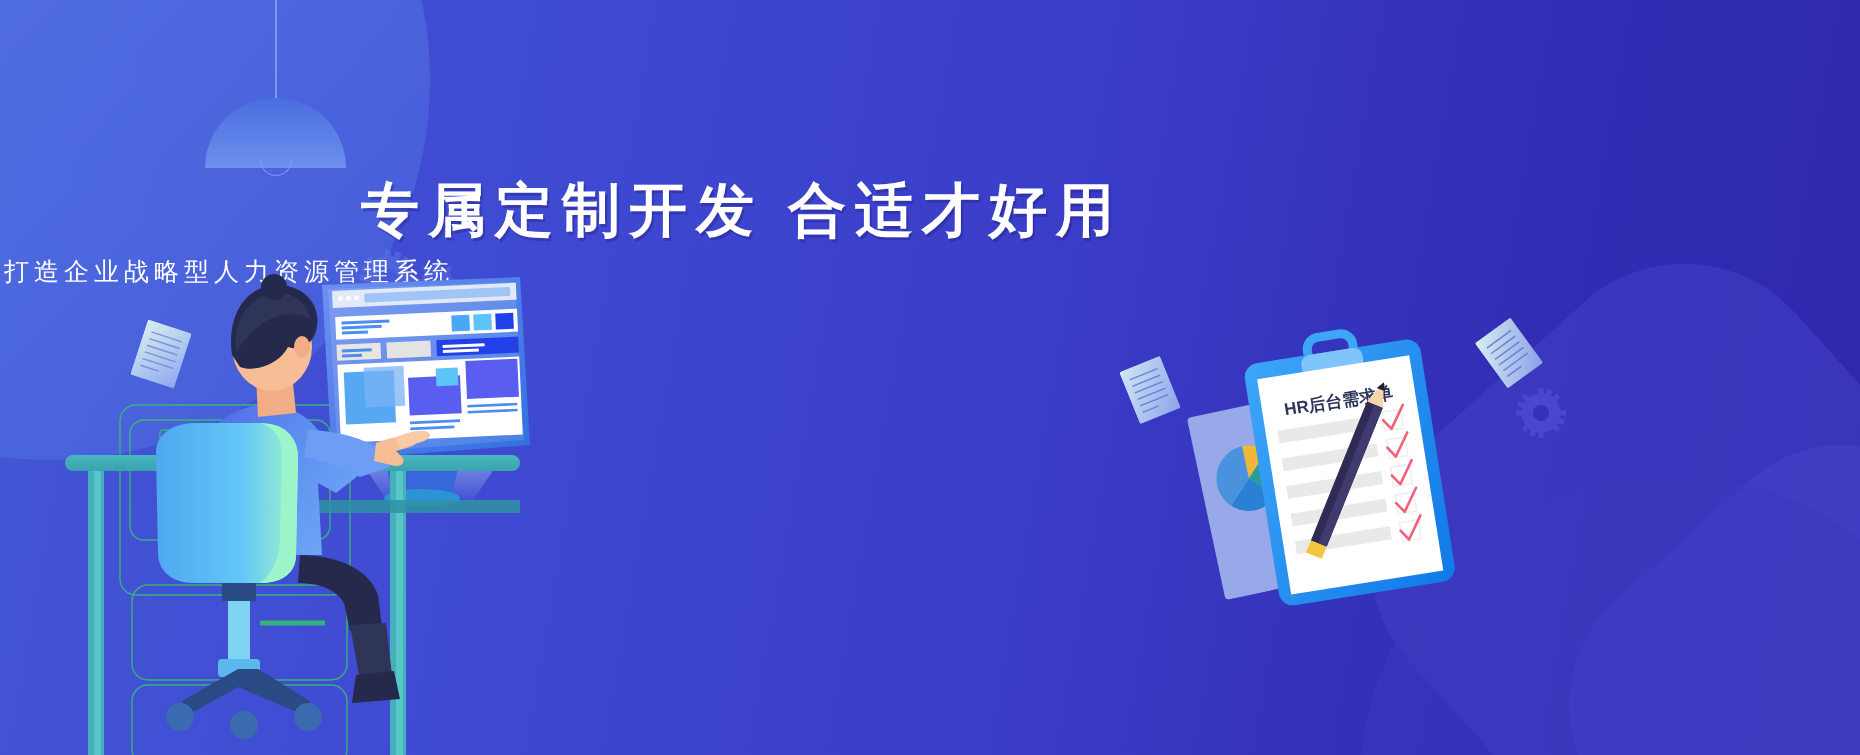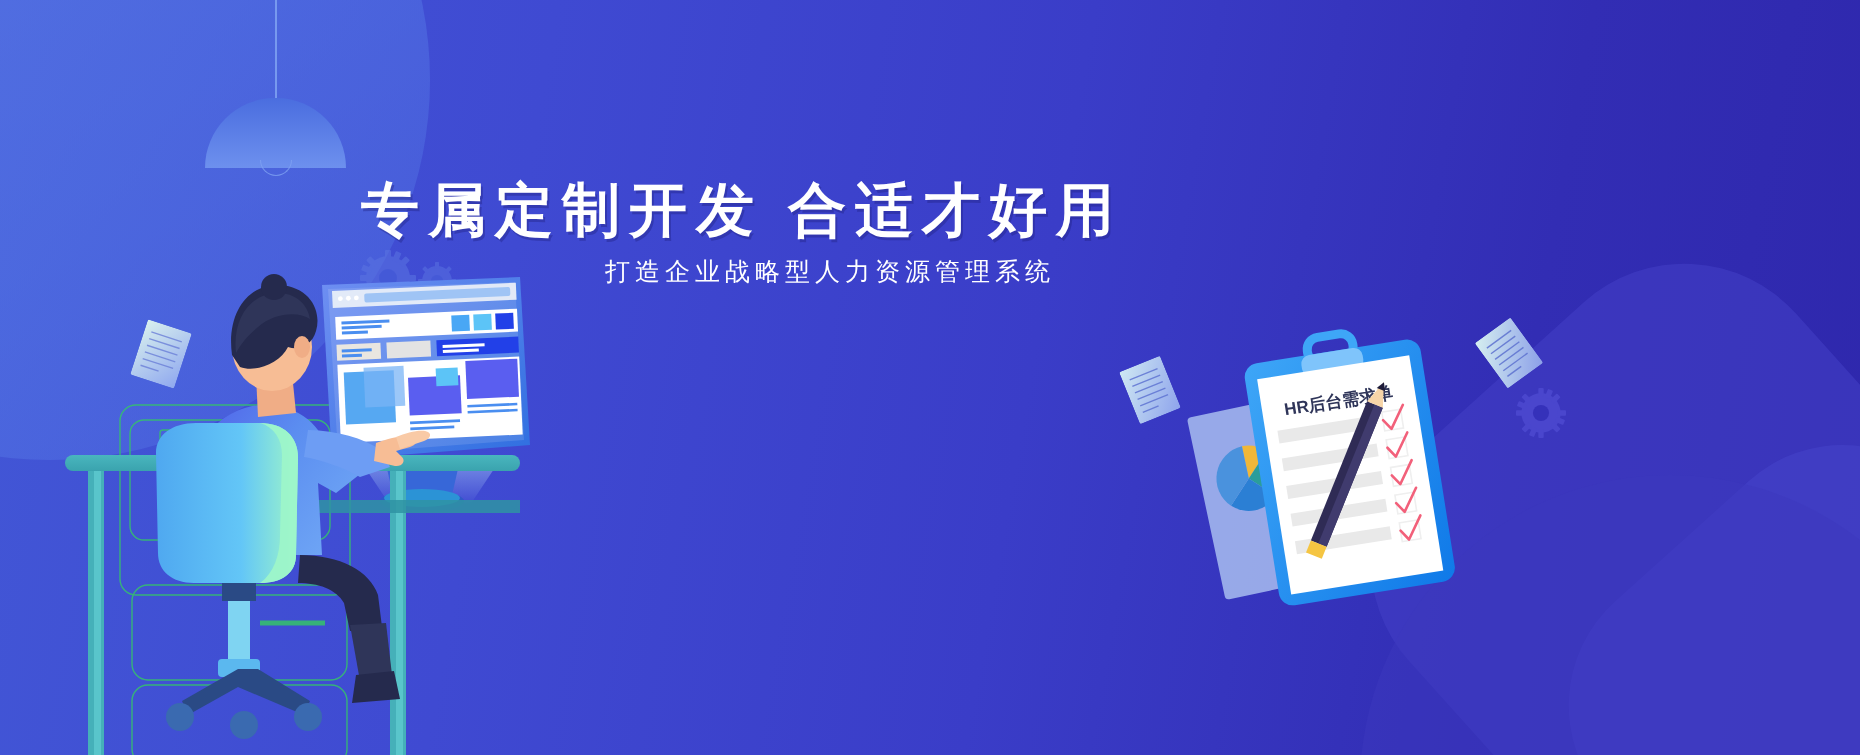--- a/index.html
+++ b/index.html
@@ -68,21 +68,21 @@
   .headline {
     display:inline-block;
     color:#ffffff;
     font-size:58px;
     font-weight:bold;
     letter-spacing:9px;
     line-height:1.1;
     text-shadow:2px 3px 0 rgba(30,30,120,.35);
   }
   .subtitle-wrap {
-    position:absolute; left:12px; top:255px; width:1636px; text-align:center;
+    position:absolute; left:4px; top:255px; width:1636px; text-align:left;
   }
   .subtitle {
     display:inline-block;
     color:#ffffff;
     font-size:25px;
     letter-spacing:5px;
     line-height:1.3;
   }
 
   

